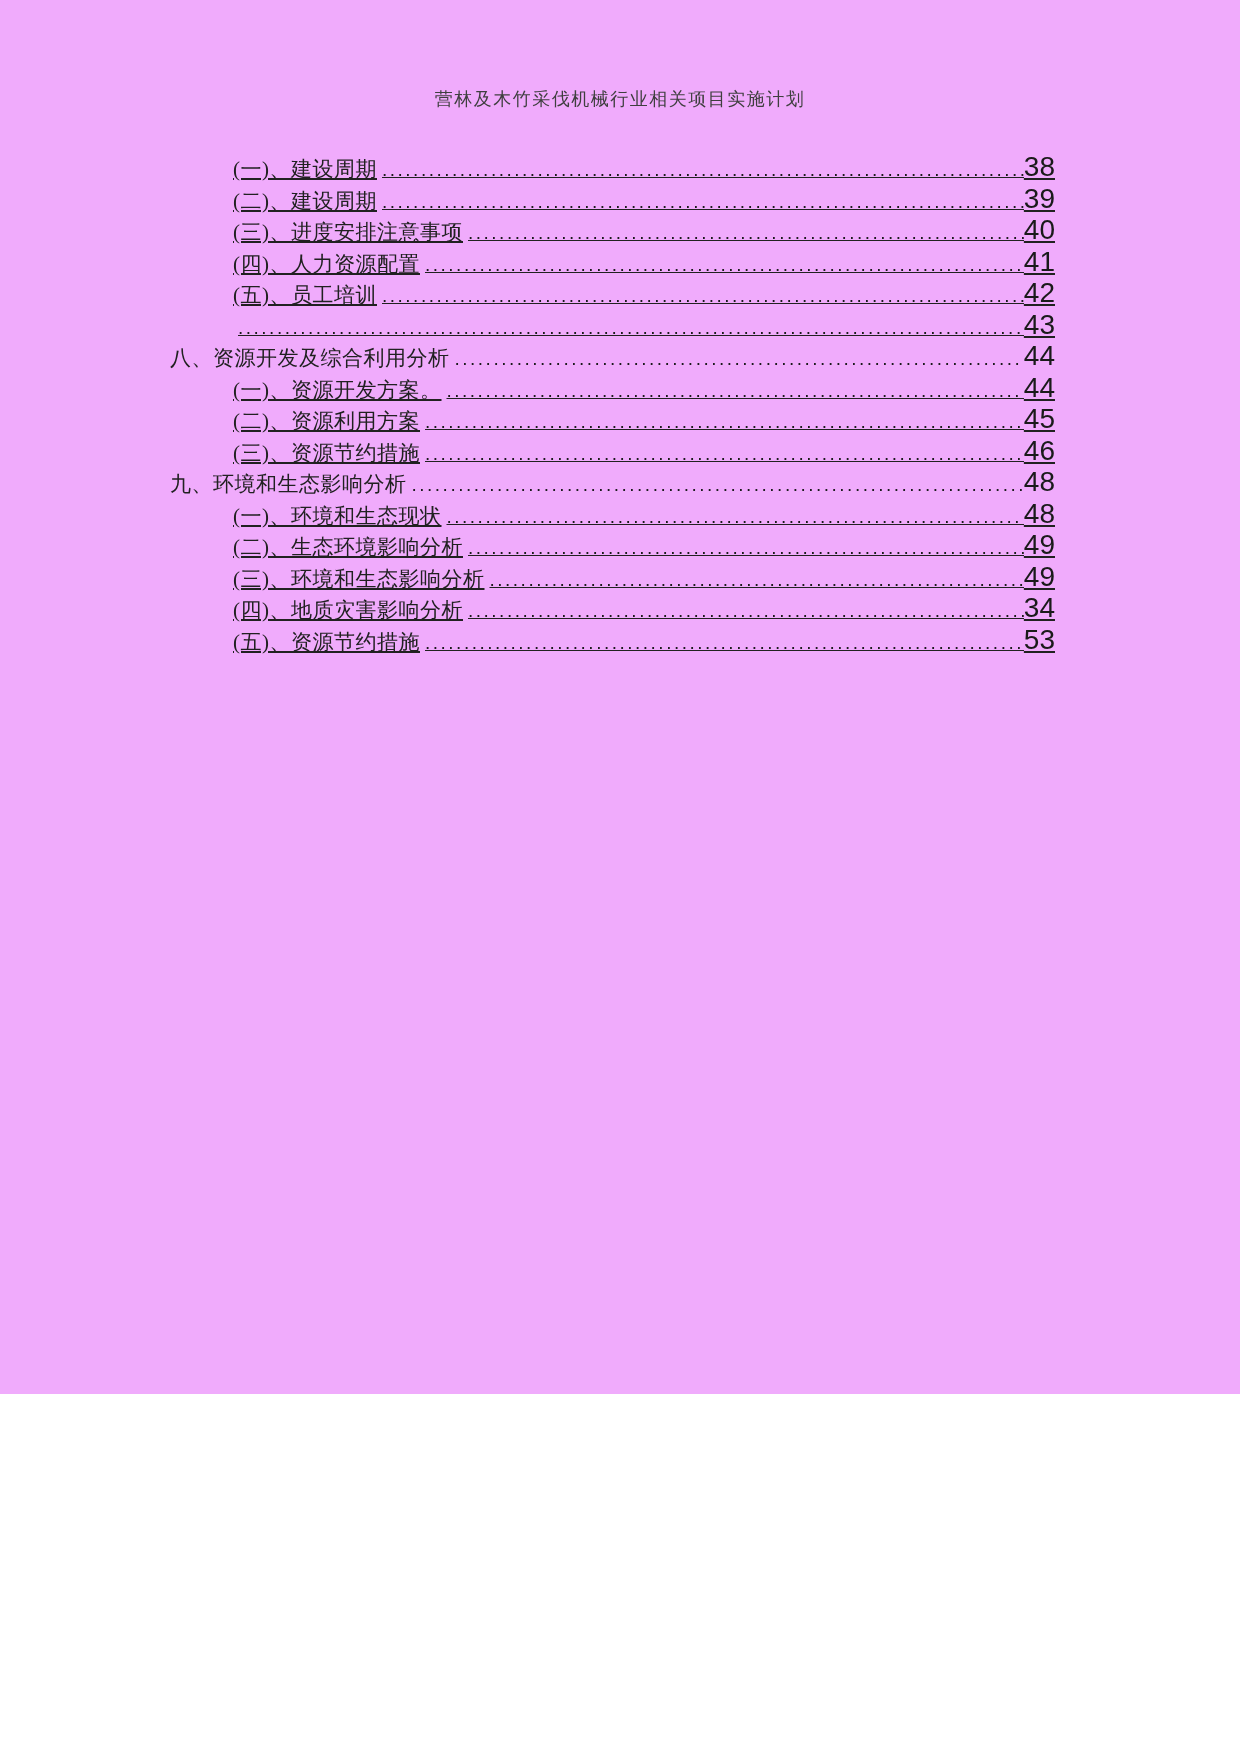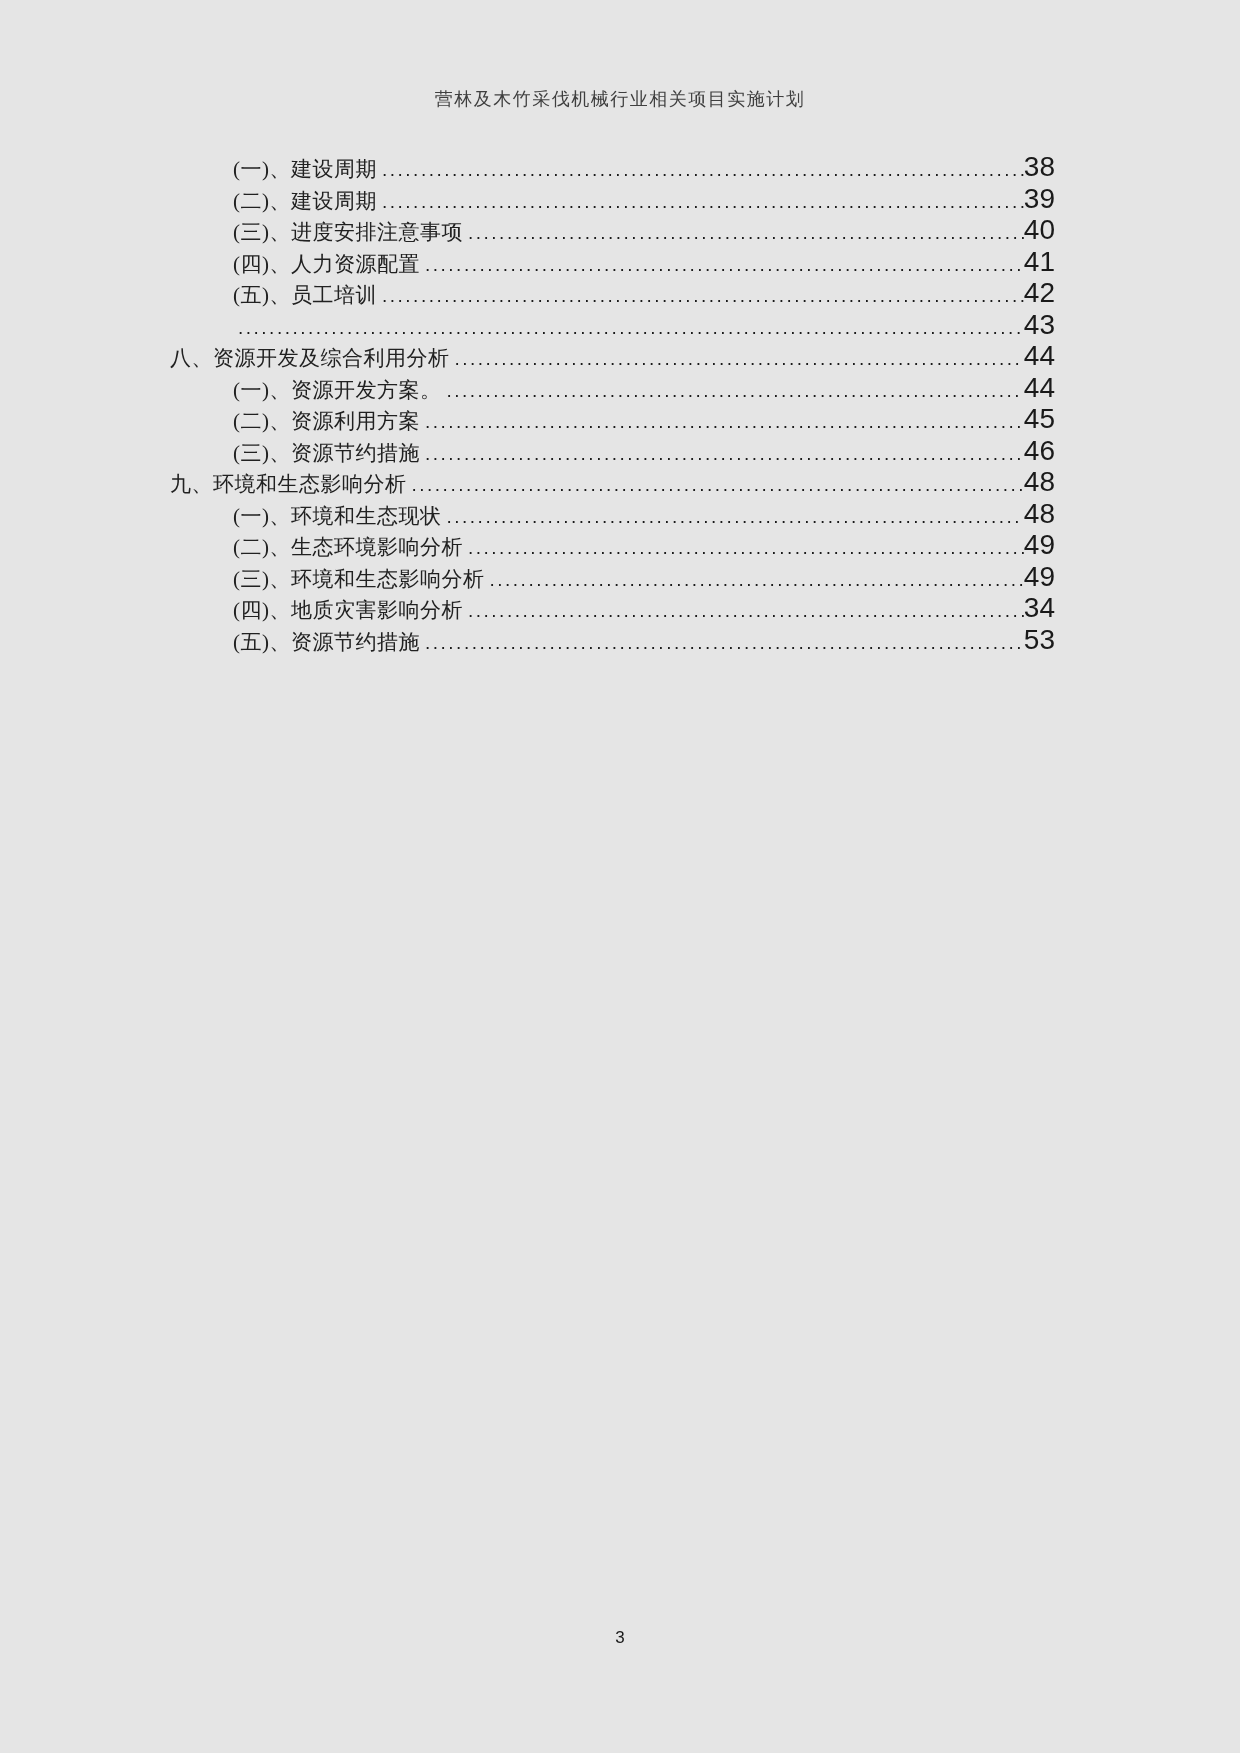--- a/index.html
+++ b/index.html
@@ -3,22 +3,22 @@
 <meta charset="utf-8">
 <style>
   html, body {
     margin: 0;
     padding: 0;
     background: #ffffff;
   }
   .page {
     position: relative;
     width: 1240px;
-    height: 1753px;
-    background: #e5e5e5;
+    height: 1394px;
+    background: #f0abfc;
     overflow: hidden;
     font-family: "Liberation Serif", "DejaVu Serif", serif;
   }
   .doc-header {
     position: absolute;
     top: 86px;
     left: 0;
     width: 100%;
     text-align: center;
     font-size: 18px;
@@ -36,20 +36,21 @@
   .toc-row {
     display: flex;
     align-items: baseline;
     height: 31.5px;
     font-size: 21px;
     color: #212121;
     white-space: nowrap;
   }
   .toc-row.level-2 {
     padding-left: 63px;
+    text-decoration: underline;
   }
   .toc-label {
     flex: 0 0 auto;
     white-space: nowrap;
     letter-spacing: 0.5px;
   }
   .toc-leader {
     flex: 1 1 auto;
     overflow: hidden;
     white-space: nowrap;

